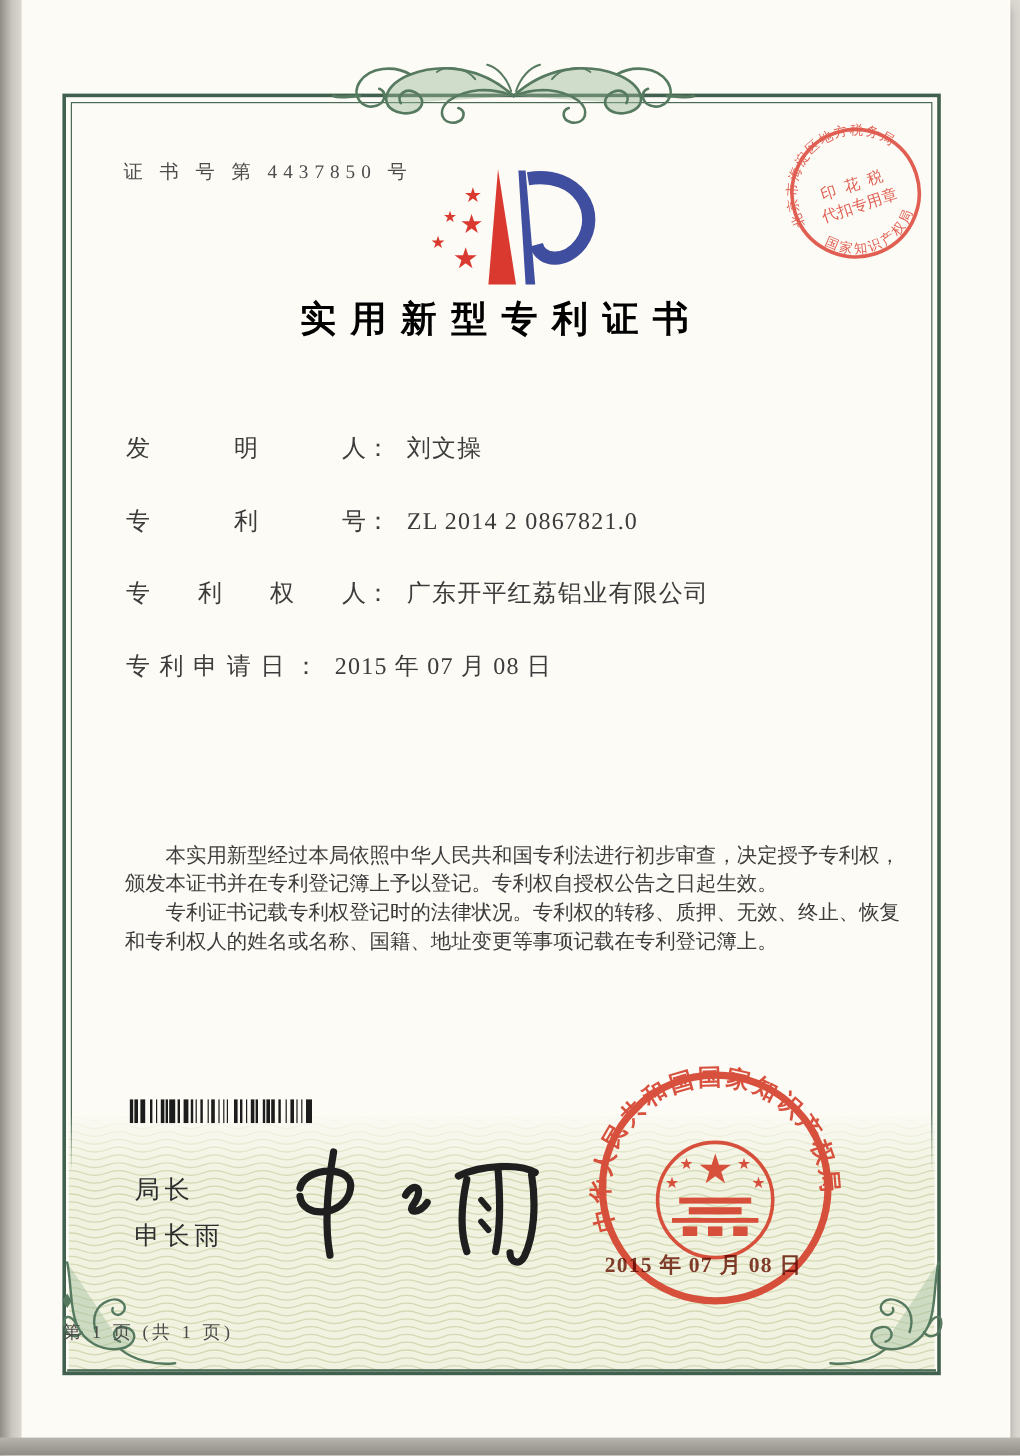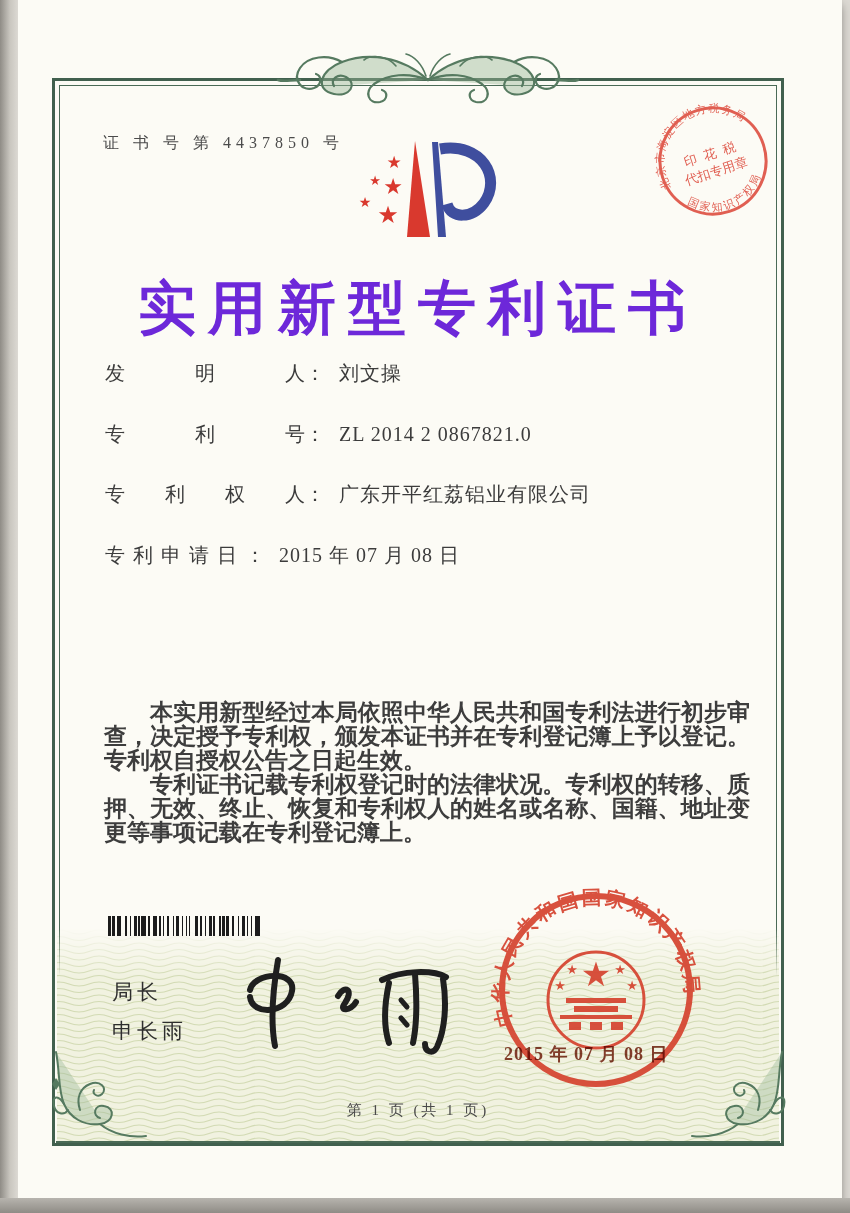--- a/index.html
+++ b/index.html
@@ -25,32 +25,32 @@
   .frame-inner{
     position:absolute;left:4px;top:4px;right:4px;bottom:4px;
     border:1px solid #4a6a56;
   }
   .cert-no{
     position:absolute;left:103px;top:133px;
     font-size:16px;letter-spacing:5px;color:#4b4b4b;
   }
   .title{
     position:absolute;left:52px;top:246px;width:732px;
-    text-align:center;font-size:58px;letter-spacing:12px;
-    color:#6d28d9;font-weight:600;margin-top:24px;
+    text-align:center;font-size:30px;letter-spacing:12px;
+    color:#000000;font-weight:600;
   }
   .fields{position:absolute;left:105px;top:360px;width:640px;}
   .field-row{height:60.5px;font-size:20px;color:#3c3c3c;white-space:nowrap;}
   .field-label{display:inline-block;width:200px;text-align:justify;text-align-last:justify;}
   .field-label.compact{width:auto;letter-spacing:8px;text-align:left;text-align-last:left;}
   .field-colon{display:inline-block;margin-right:14px;}
   .field-value{letter-spacing:1px;}
   .paras{
     position:absolute;left:104px;top:701px;width:646px;
-    font-size:23px;line-height:24px;color:#3d3d3d;text-align:justify;font-weight:bold;
+    font-size:17px;line-height:24px;color:#3d3d3d;text-align:justify;
   }
   .paras p{margin:0;text-indent:2em;}
   .barcode{
     position:absolute;left:108px;top:916px;width:184px;height:20px;
     display:flex;align-items:stretch;overflow:hidden;
   }
   .guilloche{
     position:absolute;left:57px;top:928px;width:722px;height:215px;
     background:#f1f2e0;
     -webkit-mask-image:linear-gradient(180deg,rgba(0,0,0,0),#000 48px);
@@ -63,21 +63,21 @@
     font-size:21px;color:#2e2e2e;letter-spacing:4px;line-height:39px;
   }
   .signature{position:absolute;left:232px;top:944px;}
   .seal{position:absolute;left:490px;top:884px;opacity:.92;}
   .seal-date{
     position:absolute;left:504px;top:1042px;width:200px;
     font-size:18px;letter-spacing:1px;color:#8a4030;font-weight:600;
     mix-blend-mode:multiply;white-space:nowrap;
   }
   .footer{
-    position:absolute;left:52px;top:1101px;width:732px;text-align:center;
+    position:absolute;left:52px;top:1101px;width:732px;
     font-size:15px;letter-spacing:3px;color:#4a4a4a;
   }
   .tax-stamp{position:absolute;left:648px;top:96px;opacity:.88;}
   .logo{position:absolute;left:350px;top:138px;}
   .top-ornament{position:absolute;left:276px;top:46px;}
   .corner-ornament{position:absolute;}
   .corner-ornament.bl{left:50px;top:1050px;}
   .corner-ornament.br{left:688px;top:1050px;transform:scaleX(-1);}
 </style>
 </head>

